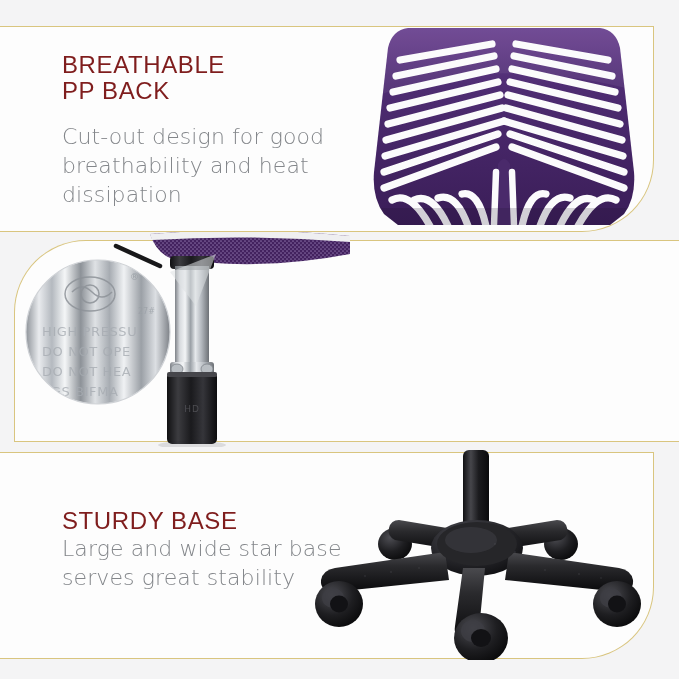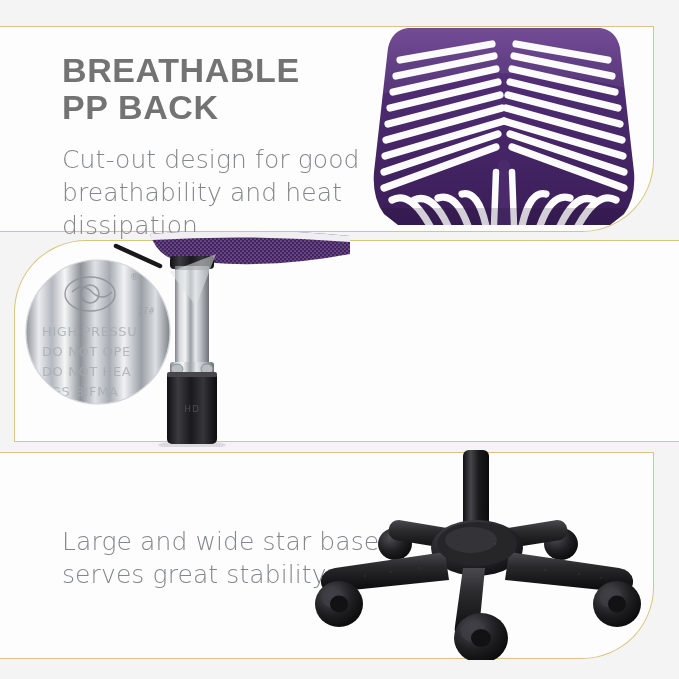--- a/index.html
+++ b/index.html
@@ -22,37 +22,37 @@
   #panel2{left:14px;top:240px;width:679px;height:200px;
           border-top:1.6px solid #d9c57f;border-left:1.6px solid #d9c57f;border-bottom:1.6px solid #d9c57f;
           border-top-left-radius:72px;}
   
   #panel3{left:-14px;top:452px;width:667px;height:205px;
           border-top:1.6px solid #d9c57f;border-right:1.6px solid #d9c57f;border-bottom:1.6px solid #d9c57f;
           border-bottom-right-radius:72px;}
 
   
   .heading{
-    color:#737373;font-weight:bold;font-size:34px;line-height:1.08;
+    color:#7f1d1d;font-weight:normal;font-size:24px;line-height:1.08;
     letter-spacing:0.6px;font-family:"Liberation Sans", sans-serif;
     text-transform:uppercase;white-space:pre-line;
   }
   .body-text{
-    color:#83868a;font-size:25px;line-height:1.32;font-weight:300;
+    color:#83868a;font-size:22px;line-height:1.32;font-weight:300;
     letter-spacing:0.1px;white-space:pre-line;
     font-family:"DejaVu Sans", sans-serif;
   }
 
   .txt-block{position:absolute;}
   #p1-text{left:62px;top:52px;width:320px;}
   #p1-text .body-text{margin-top:18px;}
   #p2-text{right:56px;top:296px;width:330px;text-align:right;}
   #p2-text .body-text{margin-top:16px;}
   #p3-text{left:62px;top:508px;width:320px;}
-  #p3-text .body-text{margin-top:17px;}
+  #p3-text .body-text{}
 
   
   #chairback{position:absolute;left:370px;top:22px;width:268px;height:210px;}
   
   #cylinder-art{position:absolute;left:20px;top:232px;width:330px;height:215px;}
   
   #base-art{position:absolute;left:295px;top:448px;width:360px;height:212px;}
 
   svg{display:block;}
 </style>
@@ -240,20 +240,21 @@
       </g>
       <circle cx="78" cy="100" r="72" fill="none" stroke="#cfd2d6" stroke-width="1.2"></circle>
 
       <ellipse cx="172" cy="213" rx="34" ry="4" fill="#2a2a2e" opacity="0.12"></ellipse>
     </svg>
   </div>
 
   <div class="panel" id="panel3"></div>
 
   <div class="txt-block" id="p3-text">
+    <div class="heading">STURDY BASE</div>
     <div class="body-text">Large and wide star base
 serves great stability</div>
   </div>
 
   <div id="base-art">
     <svg viewBox="0 0 360 212" width="360" height="212">
       <defs>
         <linearGradient id="armg" x1="0" y1="0" x2="0" y2="1">
           <stop offset="0%" stop-color="#4a4a4e"></stop>
           <stop offset="35%" stop-color="#2a2a2d"></stop>

